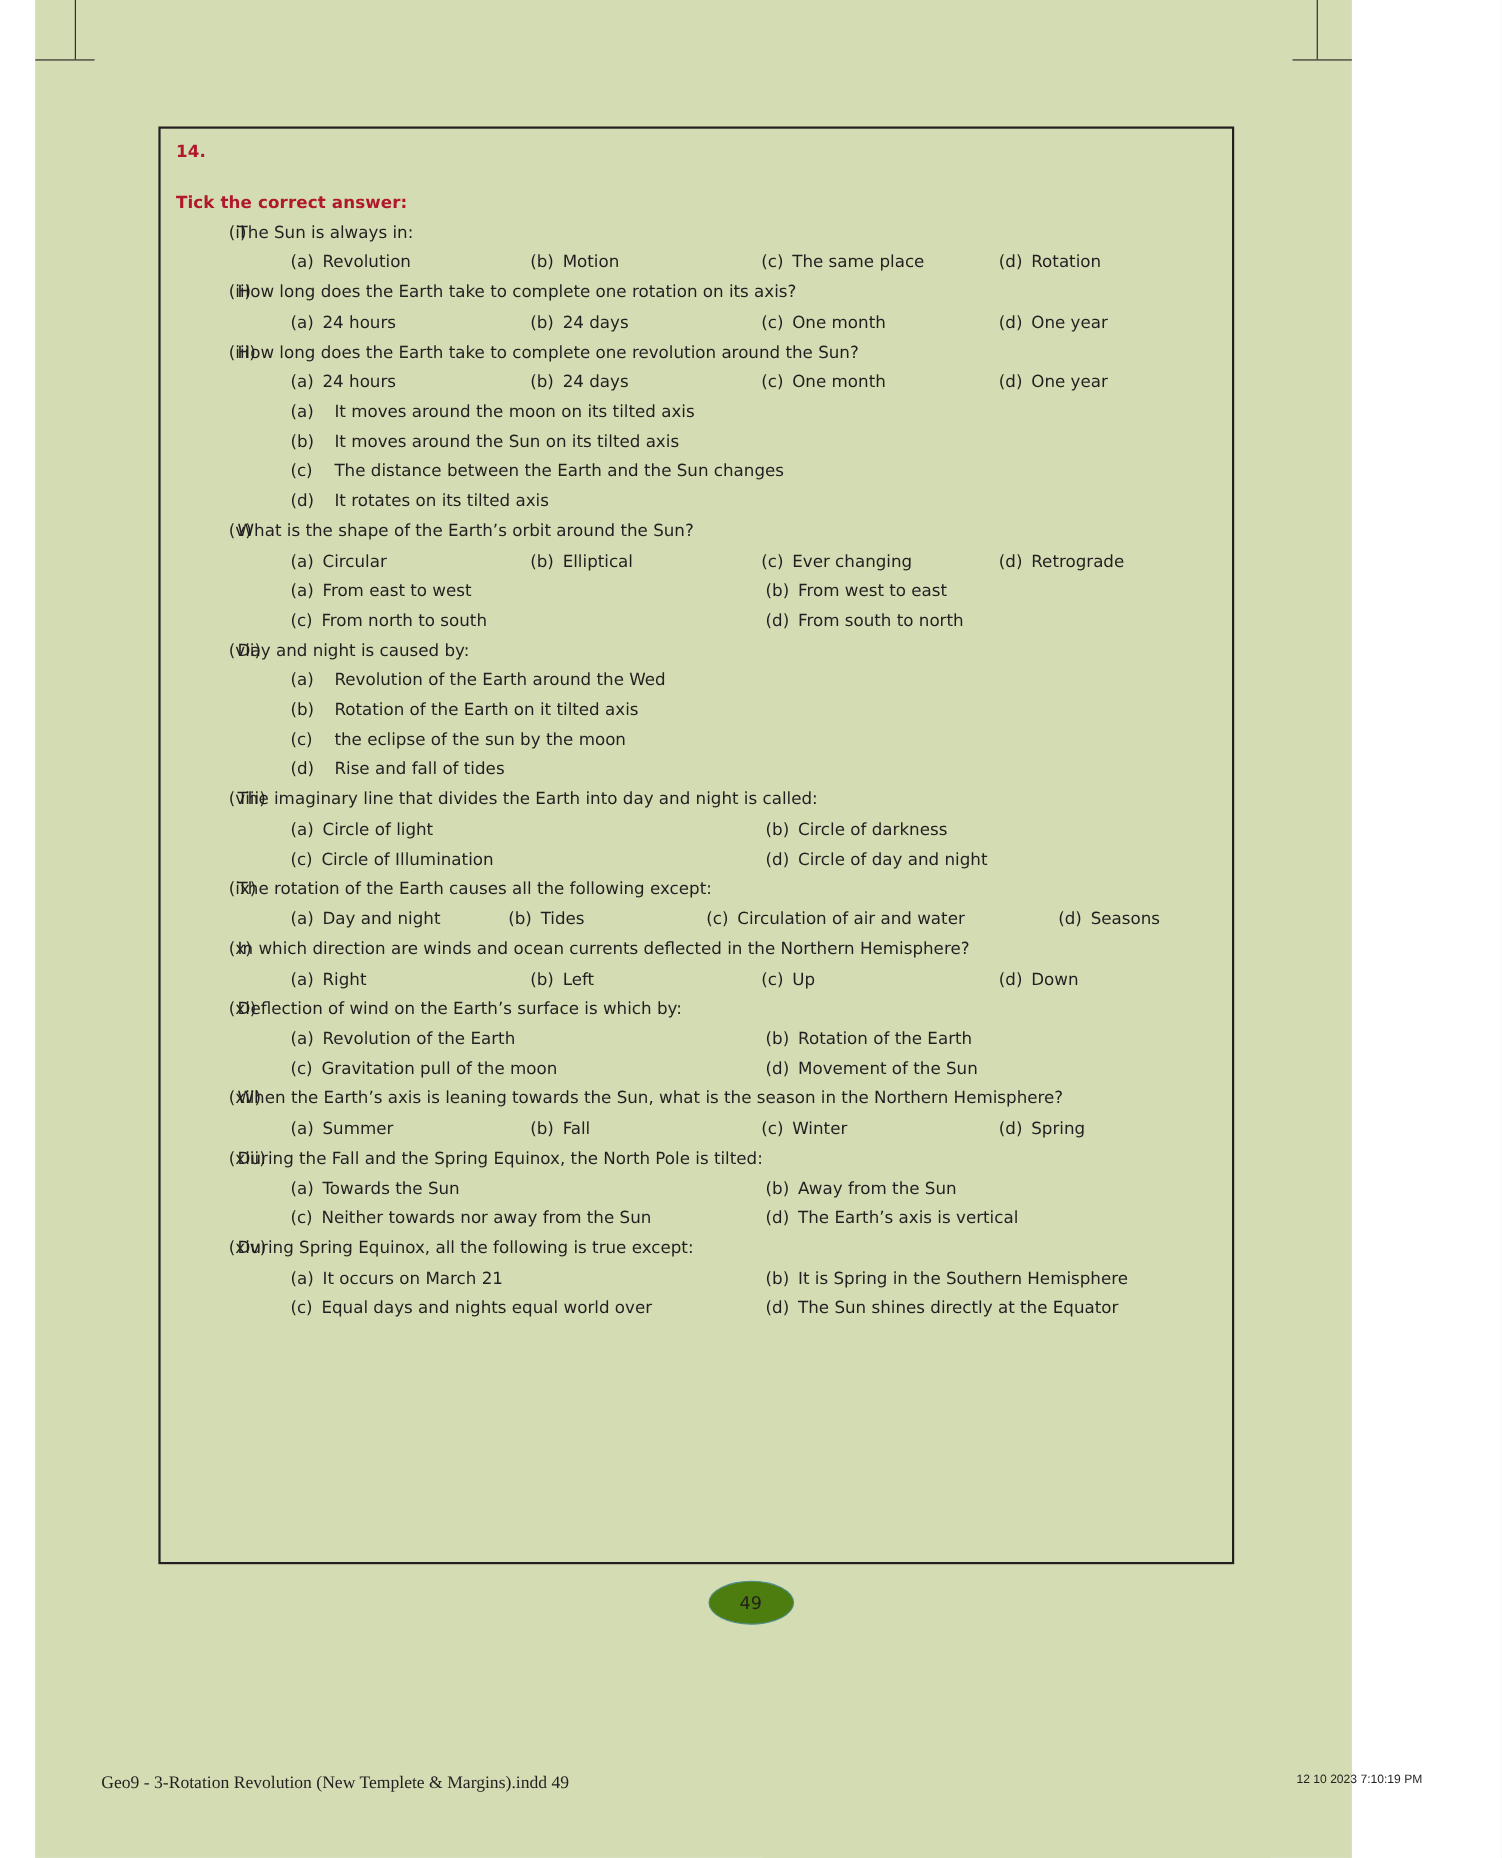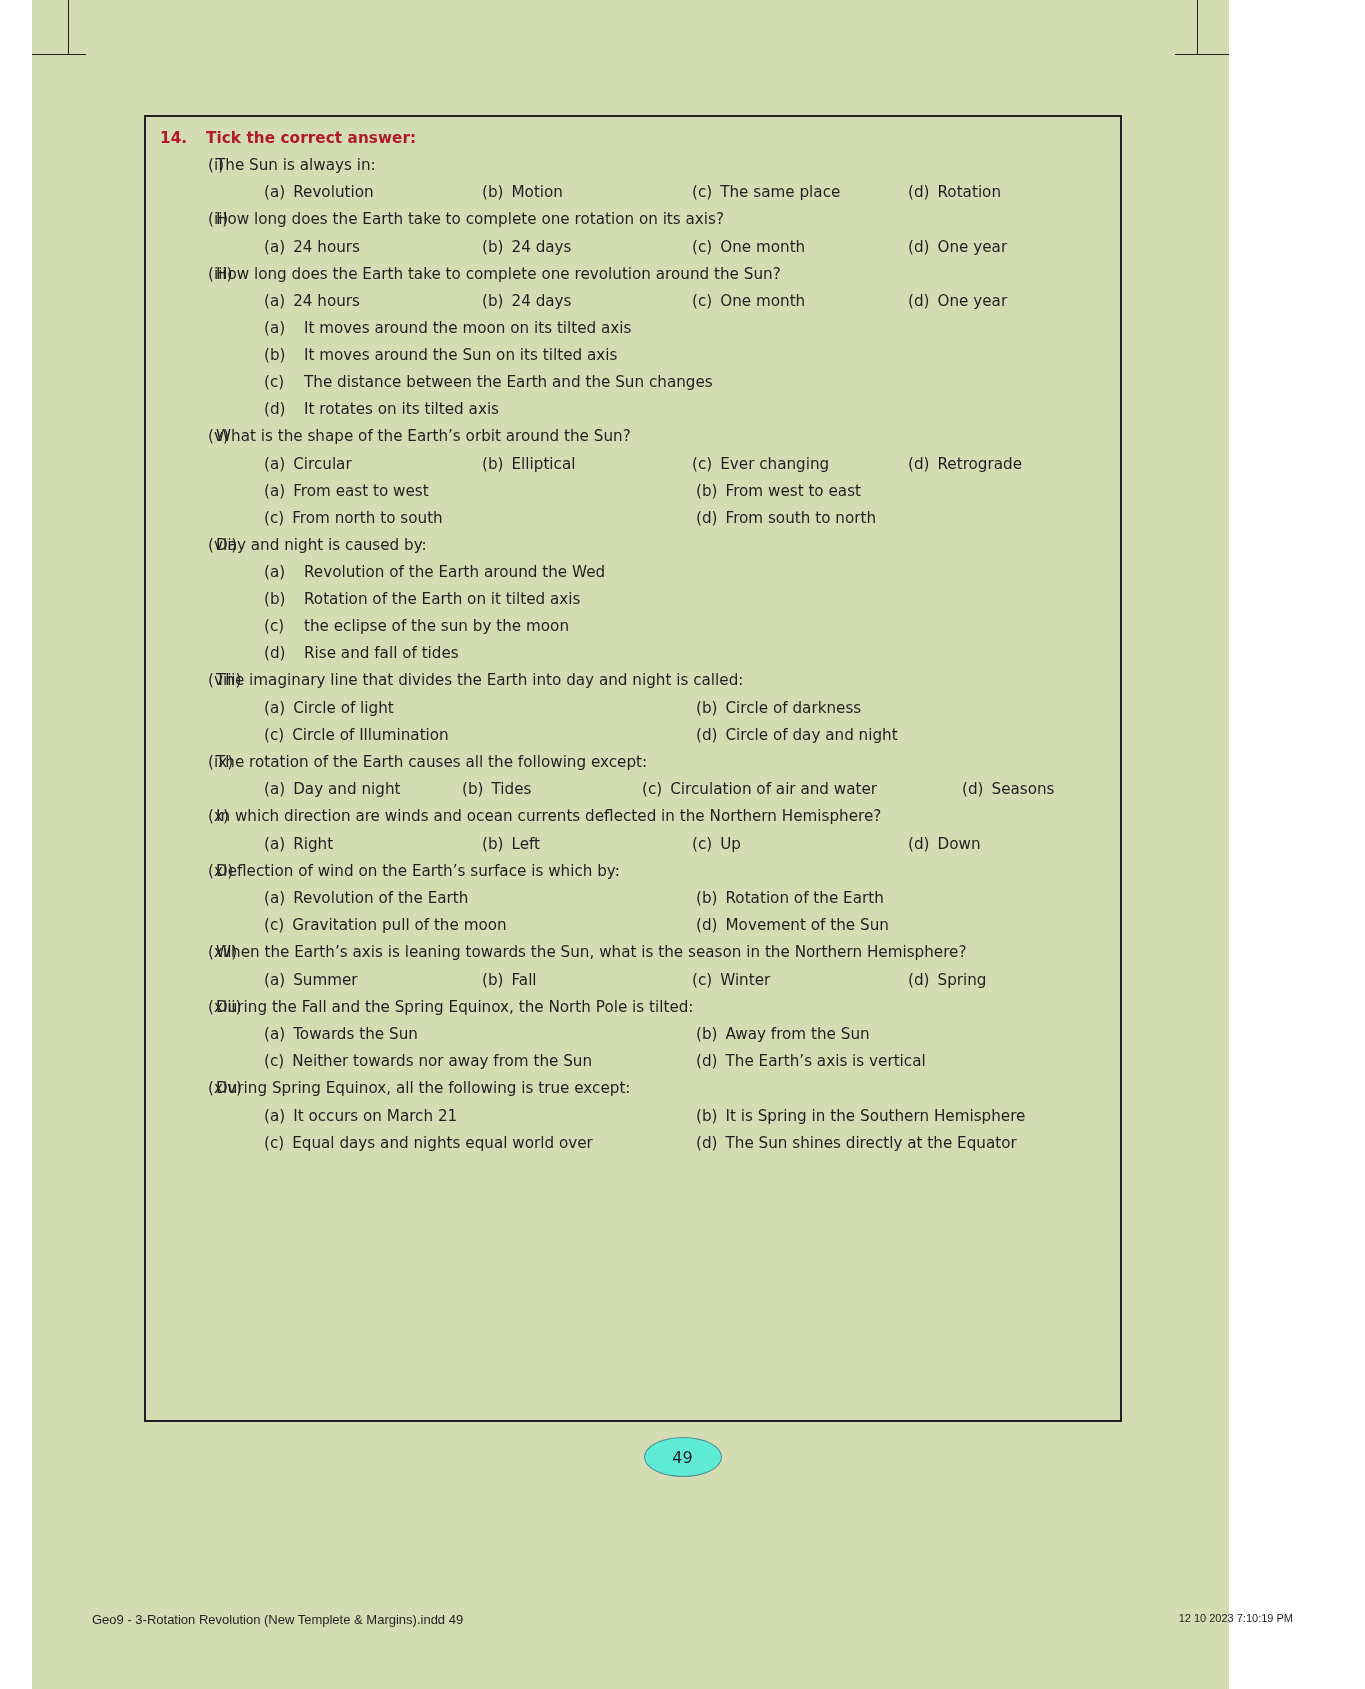--- a/index.html
+++ b/index.html
@@ -55,20 +55,21 @@
   }
 
   .q-head {
     display: flex;
     align-items: flex-start;
     font-weight: bold;
     color: #b0182c;
     font-size: 15.2px;
     letter-spacing: 0.1px;
     margin-bottom: 4px;
+    flex-direction: column;
   }
   .q-head .num {
     width: 46px;
     flex: 0 0 46px;
   }
   .q-head .txt { flex: 1 1 auto; }
 
   .item {
     display: flex;
     align-items: flex-start;
@@ -129,35 +130,35 @@
   
   .folio {
     position: absolute;
     left: 50%;
     transform: translateX(-50%);
     top: 1437px;
     width: 76px;
     height: 38px;
     border: 1px solid #4f8f8f;
     border-radius: 50%;
-    background: #5eead4;
+    background: #4d7c0f;
     display: flex;
     align-items: center;
     justify-content: center;
     font-size: 16px;
     color: #231f20;
   }
 
   .slug {
     position: absolute;
     left: 92px;
     top: 1612px;
-    font-size: 13px;
+    font-size: 16px;
     color: #231f20;
-    font-family: Liberation Sans, sans-serif;
+    font-family: Liberation Serif, serif;
   }
   .slug-right {
     position: absolute;
     right: 72px;
     top: 1612px;
     font-size: 11px;
     color: #231f20;
     font-family: Liberation Sans, sans-serif;
   }
 </style>

